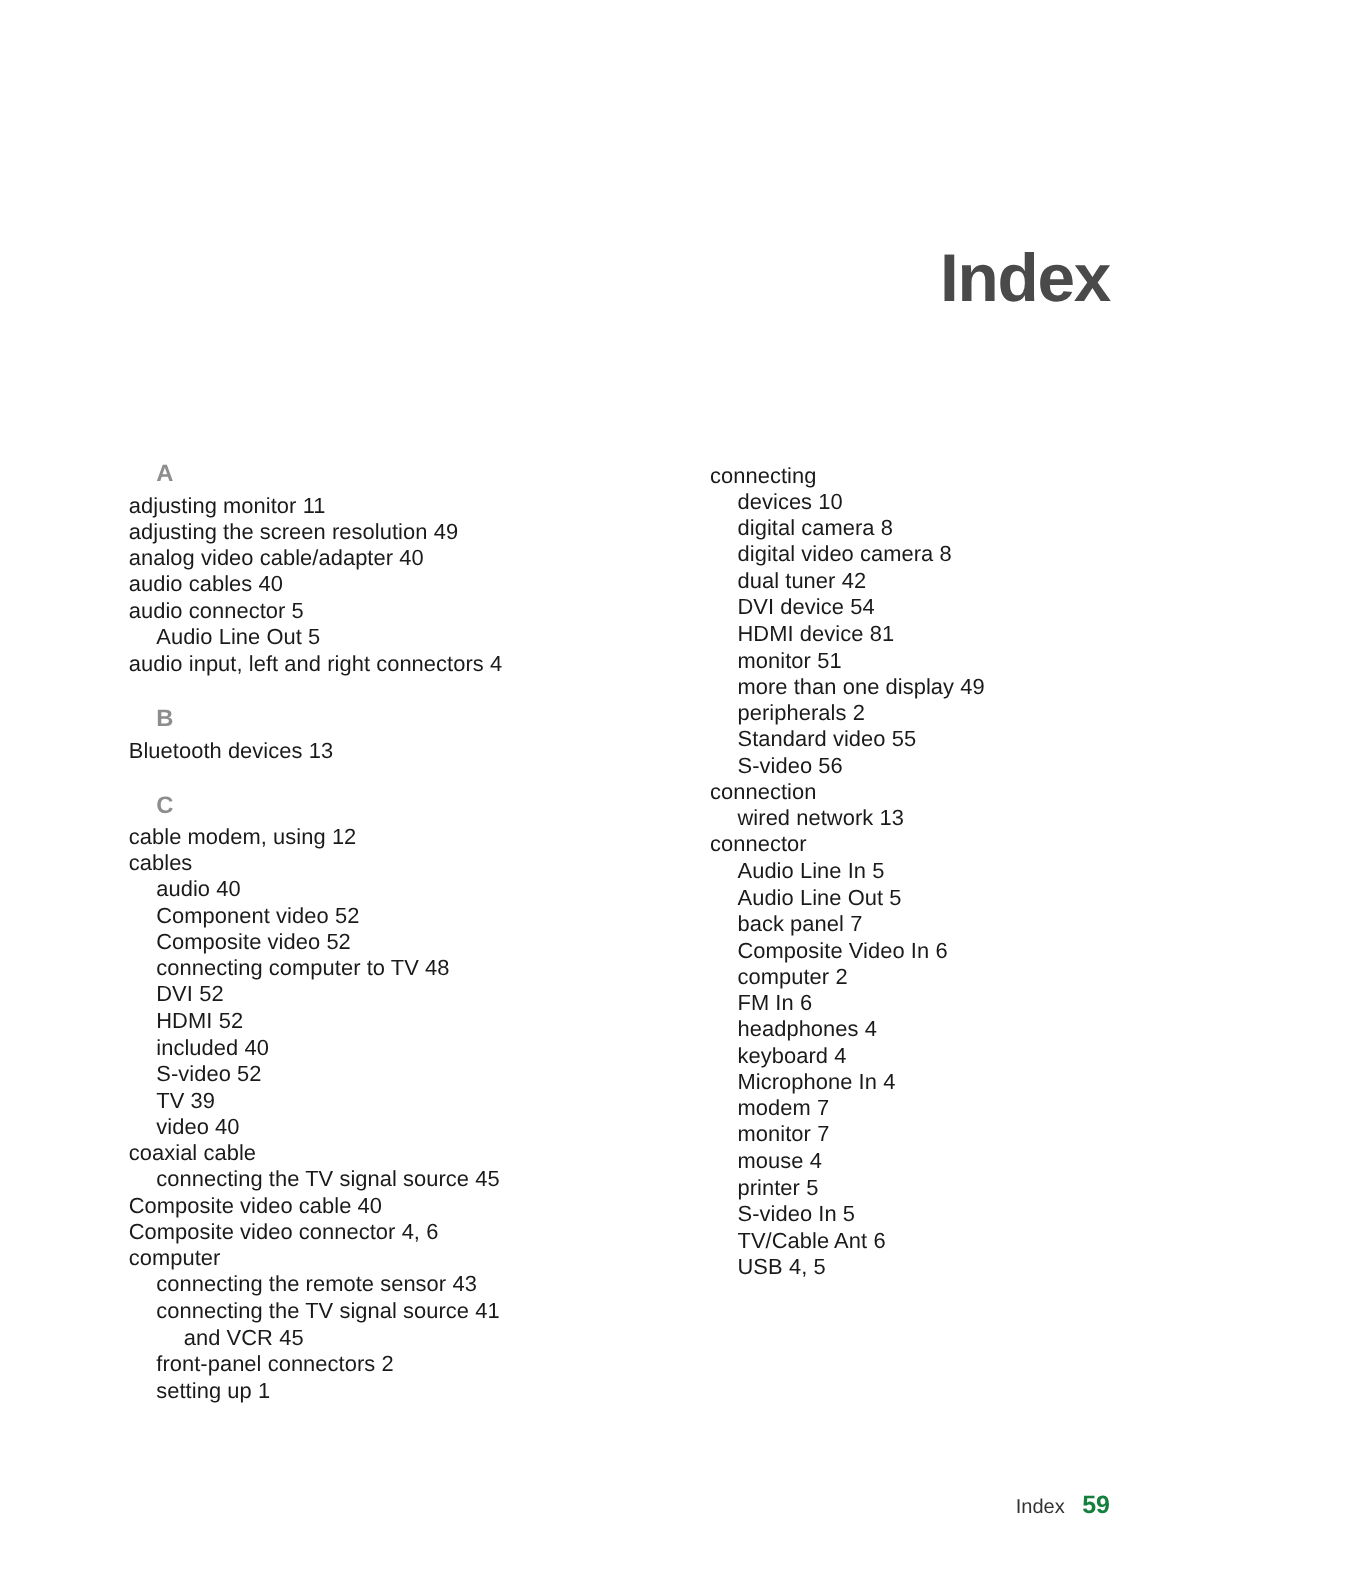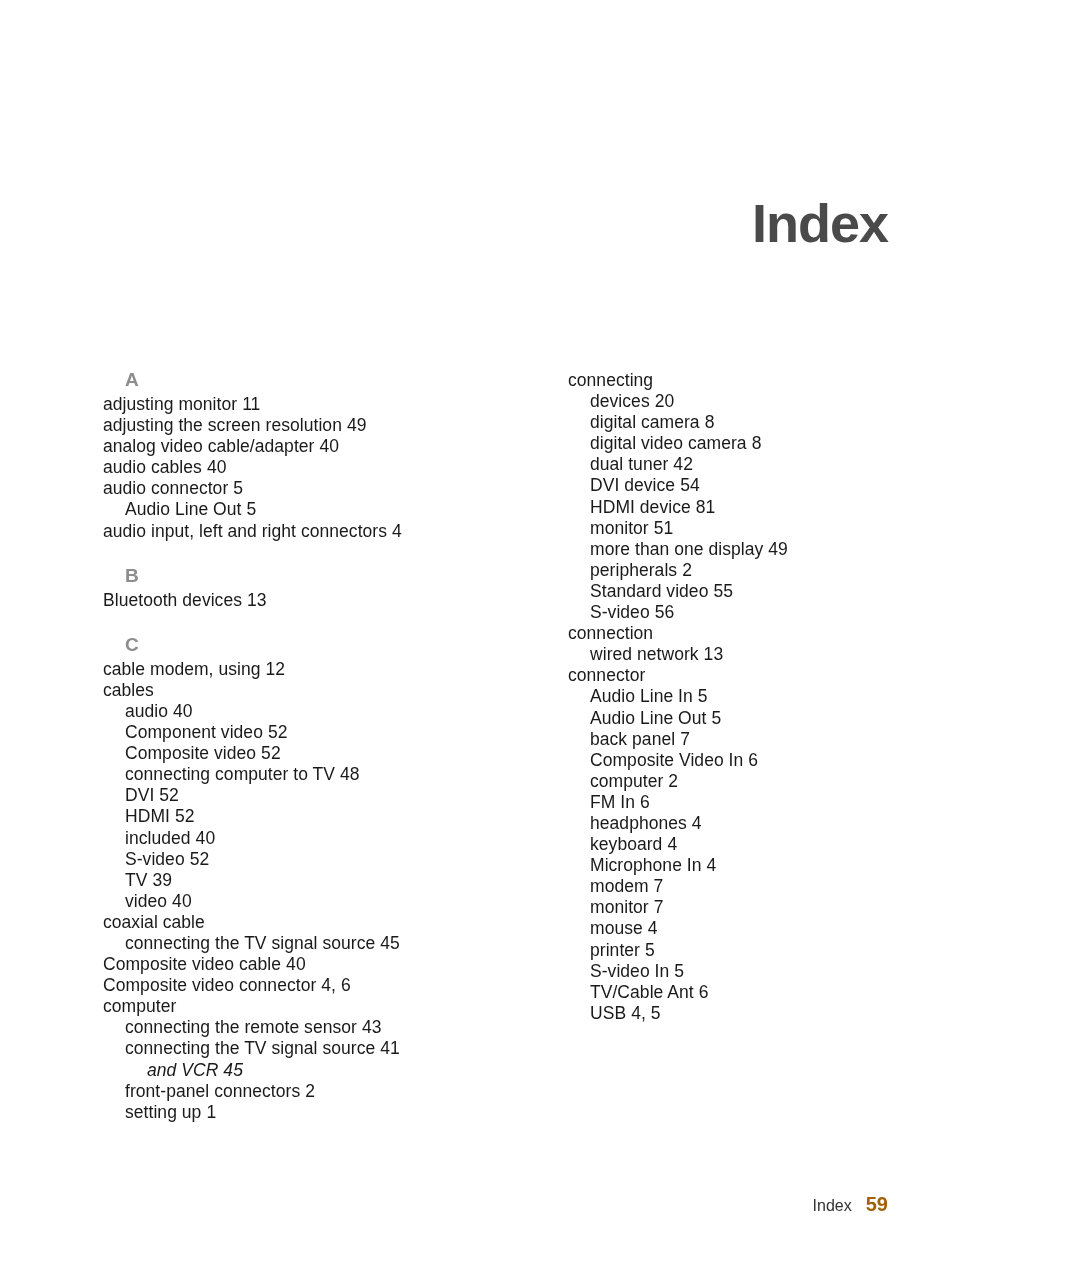--- a/index.html
+++ b/index.html
@@ -69,41 +69,40 @@
   
   .entry.level-2.wrap {
     white-space: normal;
     padding-left: 22px;
     text-indent: 0;
     width: 360px;
   }
   .entry.level-2.wrap .cont {
     display: block;
     padding-left: 22px;
-    font-style: italic;
   }
 
   .pg { margin-left: 5px; }
 
   
   .footer {
     position: absolute;
     right: 100px;
     bottom: 54px;
     text-align: right;
     white-space: nowrap;
   }
   .footer .f-label {
     font-size: 16px;
     color: #333333;
   }
   .footer .f-page {
     font-size: 20px;
     font-weight: bold;
-    color: #a16207;
+    color: #15803d;
     margin-left: 14px;
   }
 </style>
 </head>
 <body>
 
 <div class="page">
 
   <div class="page-title">Index</div>
 
@@ -145,21 +144,21 @@
           <div class="entry level-2"><span>connecting the remote sensor</span><span class="pg">43</span></div>
           <div class="entry level-2"><span>connecting the TV signal source</span><span class="pg">41</span></div>
           <div class="entry level-2 wrap"><span class="cont">and VCR<span class="pg">45</span></span></div>
           <div class="entry level-2"><span>front-panel connectors</span><span class="pg">2</span></div>
           <div class="entry level-2"><span>setting up</span><span class="pg">1</span></div>
         </div>
       </div>
     <div class="col col-right">
         <div class="letter-group">
           <div class="entry level-1"><span>connecting</span></div>
-          <div class="entry level-2"><span>devices</span><span class="pg">20</span></div>
+          <div class="entry level-2"><span>devices</span><span class="pg">10</span></div>
           <div class="entry level-2"><span>digital camera</span><span class="pg">8</span></div>
           <div class="entry level-2"><span>digital video camera</span><span class="pg">8</span></div>
           <div class="entry level-2"><span>dual tuner</span><span class="pg">42</span></div>
           <div class="entry level-2"><span>DVI device</span><span class="pg">54</span></div>
           <div class="entry level-2"><span>HDMI device</span><span class="pg">81</span></div>
           <div class="entry level-2"><span>monitor</span><span class="pg">51</span></div>
           <div class="entry level-2"><span>more than one display</span><span class="pg">49</span></div>
           <div class="entry level-2"><span>peripherals</span><span class="pg">2</span></div>
           <div class="entry level-2"><span>Standard video</span><span class="pg">55</span></div>
           <div class="entry level-2"><span>S-video</span><span class="pg">56</span></div>

